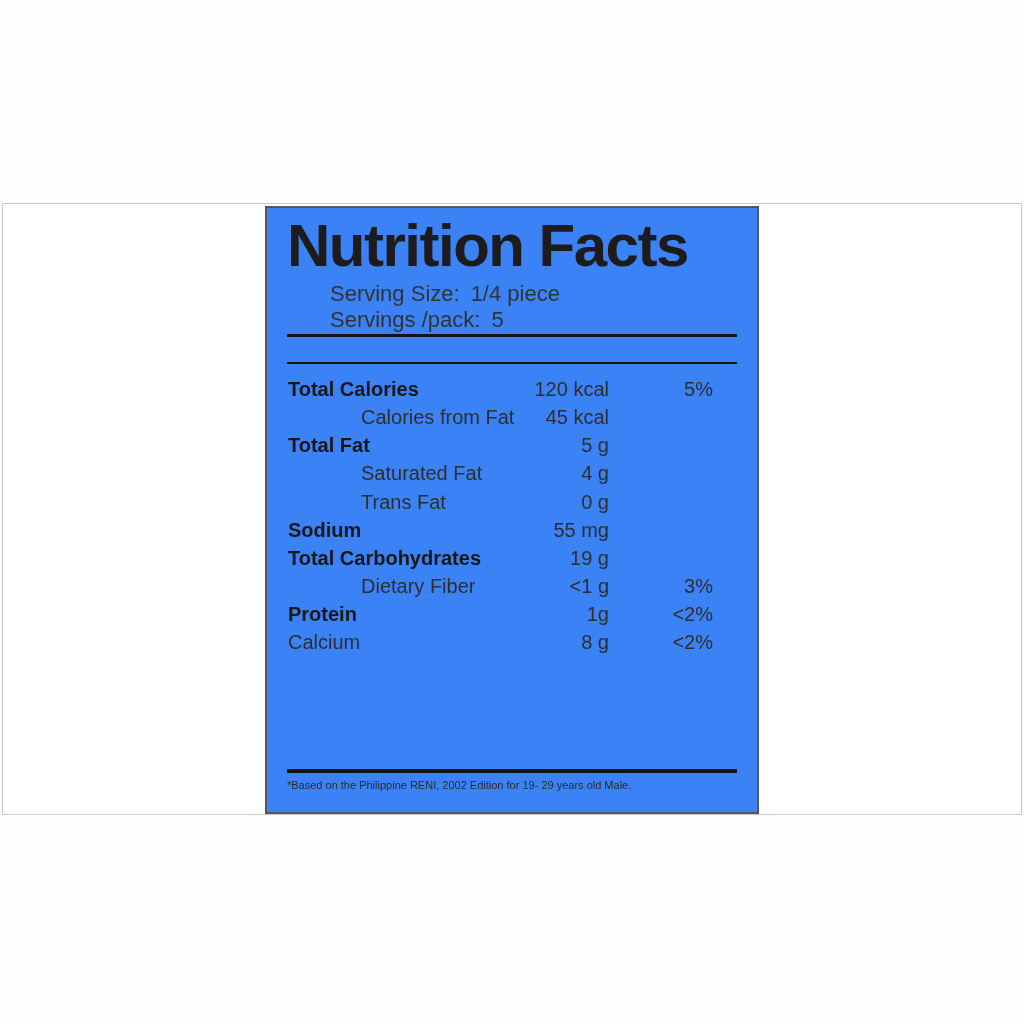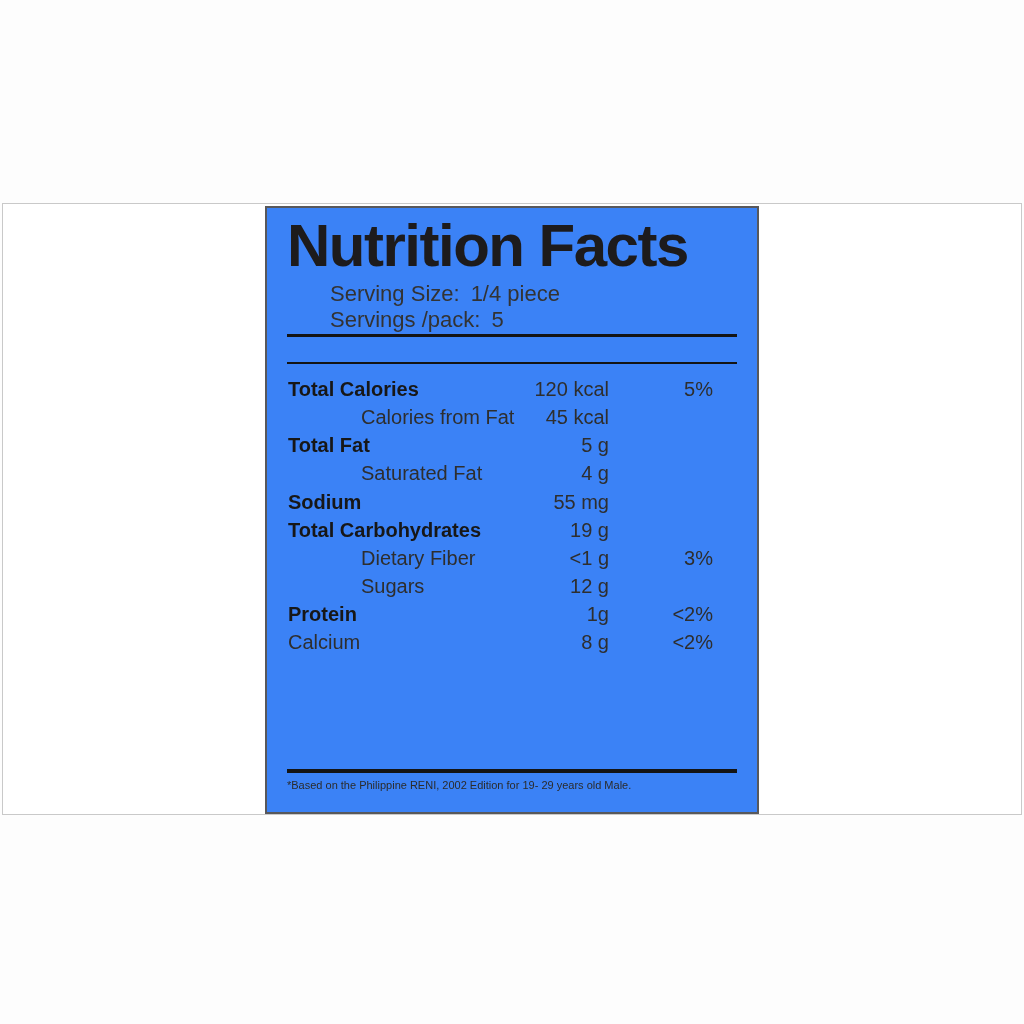--- a/index.html
+++ b/index.html
@@ -122,39 +122,39 @@
         <div class="row bold">
         <span class="name">Total Fat</span>
         <span class="amt">5 g</span>
         <span class="pct"></span>
       </div>
         <div class="row indent">
         <span class="name">Saturated Fat</span>
         <span class="amt">4 g</span>
         <span class="pct"></span>
       </div>
+        <div class="row indent">
+        <span class="name">Trans Fat</span>
+        <span class="amt">0 g</span>
+        <span class="pct"></span>
+      </div>
         <div class="row bold">
         <span class="name">Sodium</span>
         <span class="amt">55 mg</span>
         <span class="pct"></span>
       </div>
         <div class="row bold">
         <span class="name">Total Carbohydrates</span>
         <span class="amt">19 g</span>
         <span class="pct"></span>
       </div>
         <div class="row indent">
         <span class="name">Dietary Fiber</span>
         <span class="amt">&lt;1 g</span>
         <span class="pct">3%</span>
-      </div>
-        <div class="row indent">
-        <span class="name">Sugars</span>
-        <span class="amt">12 g</span>
-        <span class="pct"></span>
       </div>
         <div class="row bold">
         <span class="name">Protein</span>
         <span class="amt">1g</span>
         <span class="pct">&lt;2%</span>
       </div>
         <div class="row">
         <span class="name">Calcium</span>
         <span class="amt">8 g</span>
         <span class="pct">&lt;2%</span>

